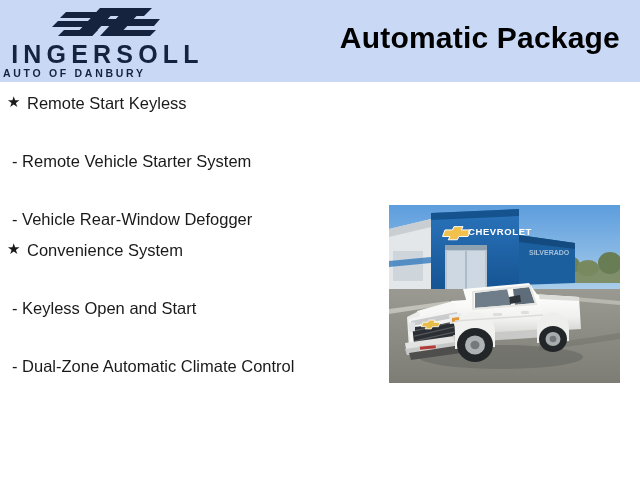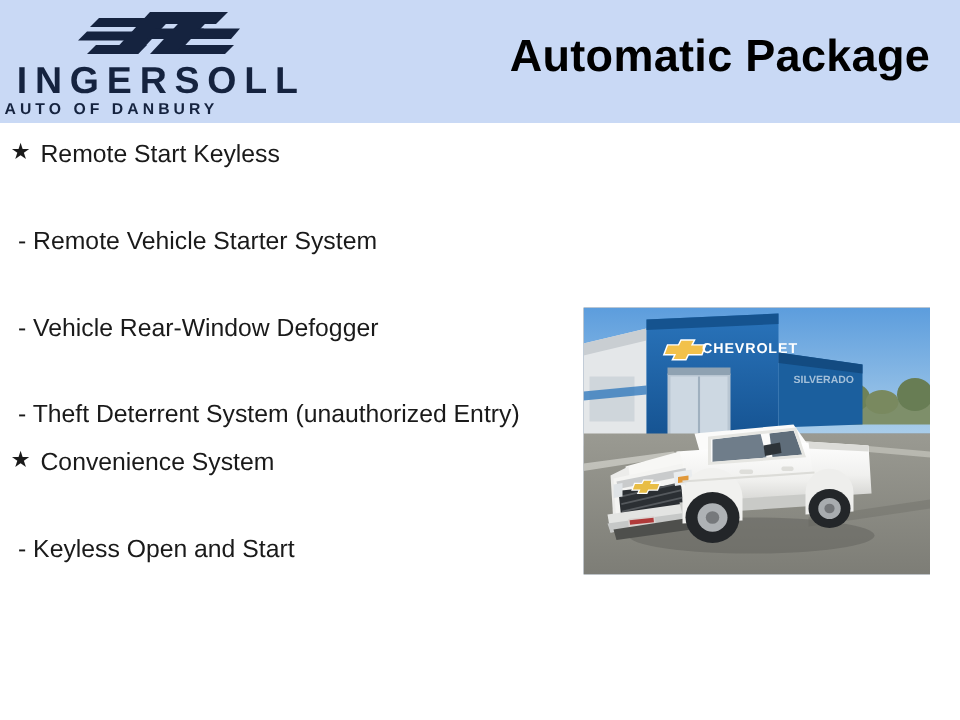--- a/index.html
+++ b/index.html
@@ -168,34 +168,34 @@
     </div>
 
     <div class="list-entry sub">
       <span>- Remote Vehicle Starter System</span>
     </div>
 
     <div class="list-entry sub">
       <span>- Vehicle Rear-Window Defogger</span>
     </div>
 
-    <div class="list-entry sub">
-      <span>- Theft Deterrent System (unauthorized Entry)</span>
-    </div>
 
     <div class="list-entry group">
       <span class="bullet-star">★</span>
       <span>Convenience System</span>
     </div>
 
 
     <div class="list-entry sub">
       <span>- Keyless Open and Start</span>
     </div>
 
+    <div class="list-entry sub">
+      <span>- Dual-Zone Automatic Climate Control</span>
+    </div>
 
   </div>
 
   <div id="vehicle-photo">
     <svg width="231" height="178" viewBox="0 0 231 178" xmlns="http://www.w3.org/2000/svg">
       <defs>
         <linearGradient id="skyGrad" x1="0" y1="0" x2="0" y2="1">
           <stop offset="0%" stop-color="#5c9ddd"></stop>
           <stop offset="100%" stop-color="#a9cdea"></stop>
         </linearGradient>

